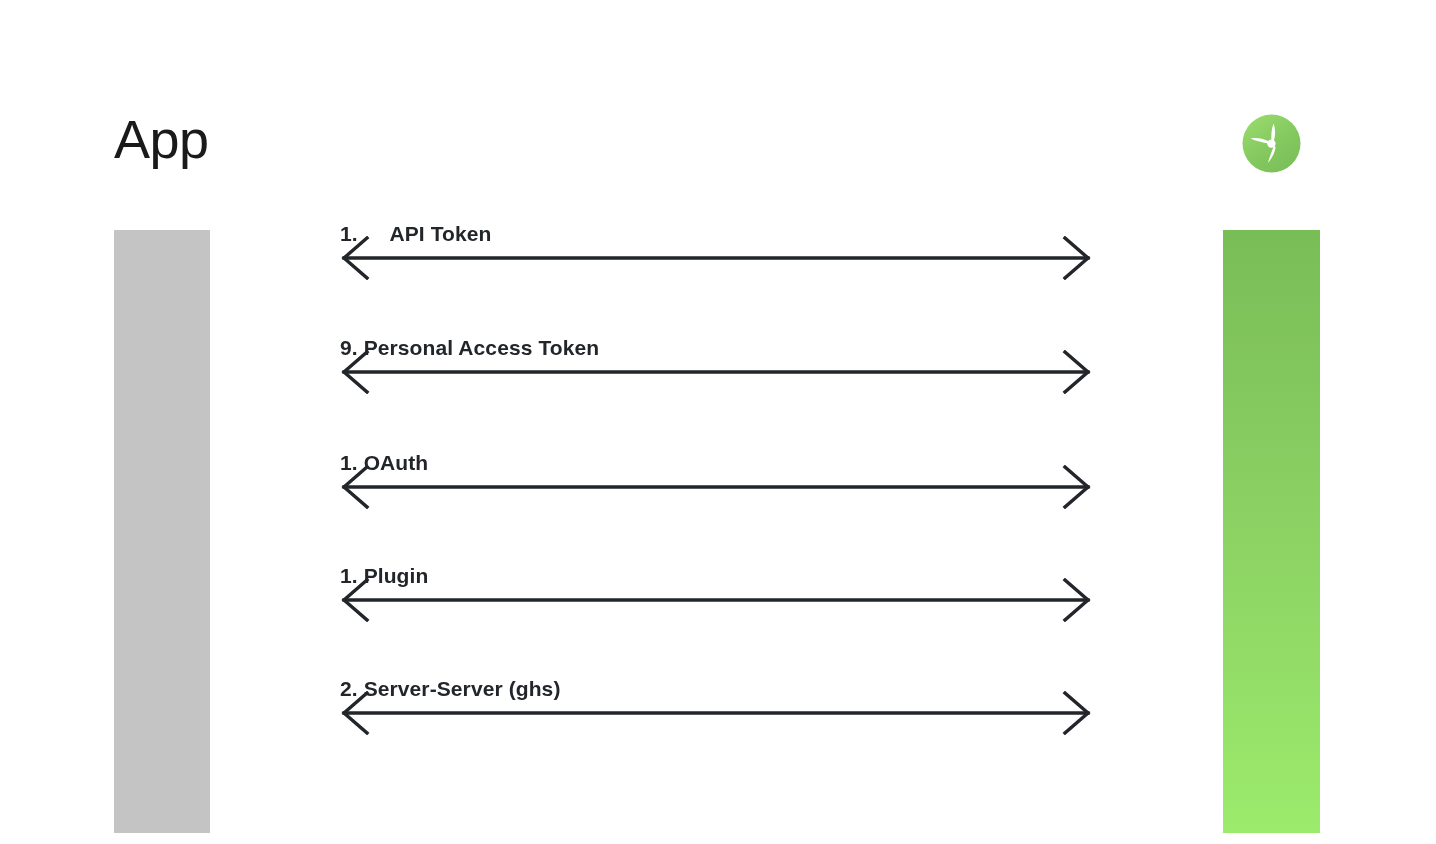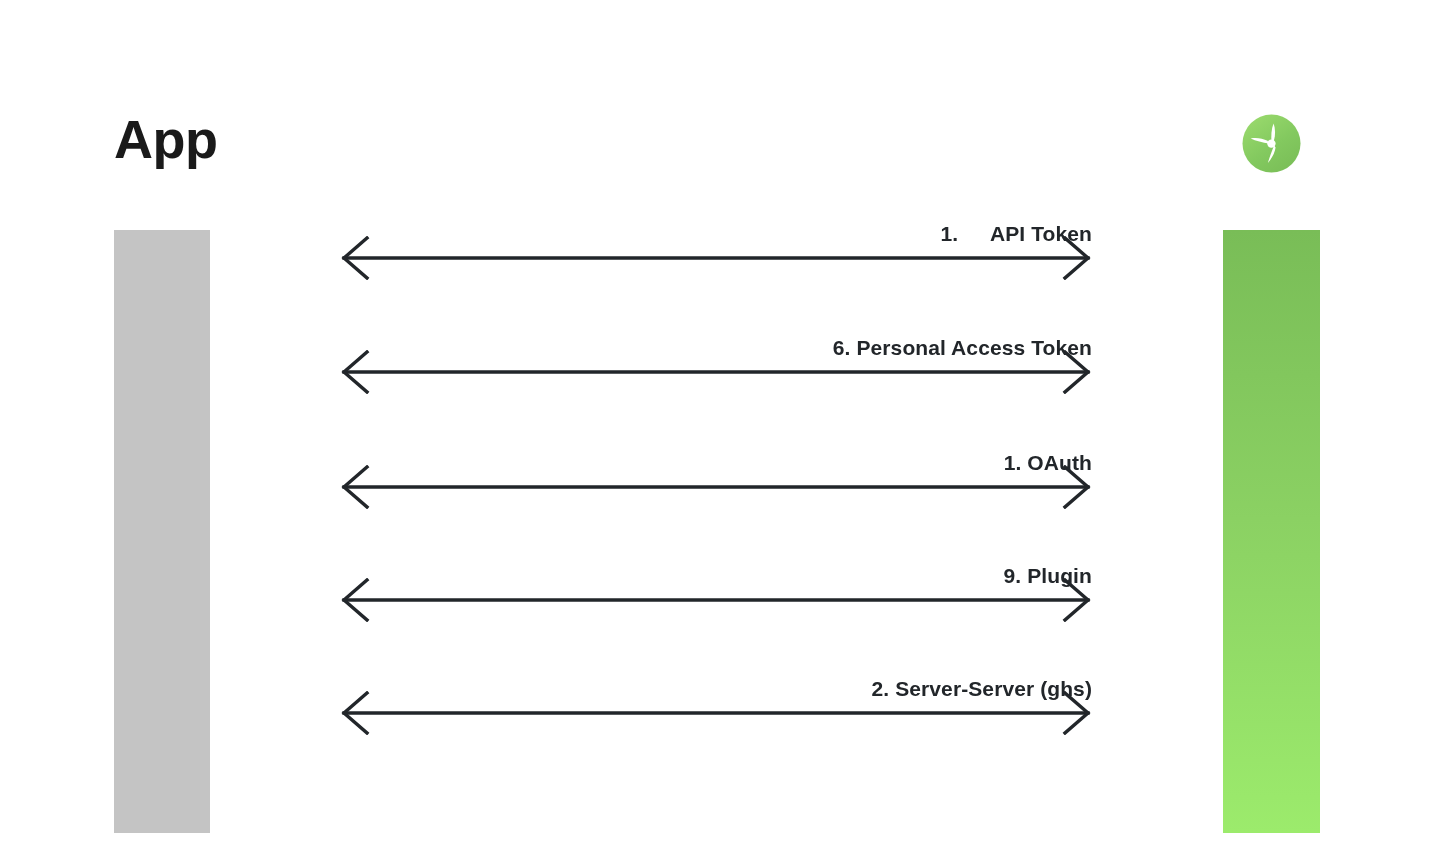--- a/index.html
+++ b/index.html
@@ -18,21 +18,21 @@
     background: #ffffff;
     overflow: hidden;
   }
 
   
   .actor-title {
     position: absolute;
     left: 114px;
     top: 112px;
     font-size: 54px;
-    font-weight: 700;
+    font-weight: 400;
     color: #1a1a1a;
     letter-spacing: -0.5px;
     line-height: 1;
     white-space: nowrap;
   }
 
   
   .lifeline {
     position: absolute;
   }
@@ -66,21 +66,21 @@
     position: absolute;
     left: 340px;
     width: 752px;
     height: 0;
   }
   .msg-label {
     position: absolute;
     left: 0;
     width: 752px;
     bottom: 12px;
-    text-align: right;
+    text-align: left;
     font-size: 21px;
     font-weight: 700;
     color: #22262a;
     white-space: pre;
     letter-spacing: 0.1px;
   }
   .msg-arrow {
     position: absolute;
     left: 0;
     top: -22px;
@@ -126,21 +126,21 @@
         <g fill="none" stroke="#22262a" stroke-width="3.4" stroke-linecap="square" stroke-linejoin="miter">
           <line x1="4" y1="22" x2="748" y2="22"></line>
           <polyline points="27,2 4,22 27,42"></polyline>
           <polyline points="725,2 748,22 725,42"></polyline>
         </g>
       </svg>
     </div>
   </div>
 
   <div class="msg" style="top:372px;">
-    <div class="msg-label">6. Personal Access Token</div>
+    <div class="msg-label">9. Personal Access Token</div>
     <div class="msg-arrow">
       <svg viewBox="0 0 752 44" xmlns="http://www.w3.org/2000/svg">
         <g fill="none" stroke="#22262a" stroke-width="3.4" stroke-linecap="square" stroke-linejoin="miter">
           <line x1="4" y1="22" x2="748" y2="22"></line>
           <polyline points="27,2 4,22 27,42"></polyline>
           <polyline points="725,2 748,22 725,42"></polyline>
         </g>
       </svg>
     </div>
   </div>
@@ -152,21 +152,21 @@
         <g fill="none" stroke="#22262a" stroke-width="3.4" stroke-linecap="square" stroke-linejoin="miter">
           <line x1="4" y1="22" x2="748" y2="22"></line>
           <polyline points="27,2 4,22 27,42"></polyline>
           <polyline points="725,2 748,22 725,42"></polyline>
         </g>
       </svg>
     </div>
   </div>
 
   <div class="msg" style="top:600px;">
-    <div class="msg-label">9. Plugin</div>
+    <div class="msg-label">1. Plugin</div>
     <div class="msg-arrow">
       <svg viewBox="0 0 752 44" xmlns="http://www.w3.org/2000/svg">
         <g fill="none" stroke="#22262a" stroke-width="3.4" stroke-linecap="square" stroke-linejoin="miter">
           <line x1="4" y1="22" x2="748" y2="22"></line>
           <polyline points="27,2 4,22 27,42"></polyline>
           <polyline points="725,2 748,22 725,42"></polyline>
         </g>
       </svg>
     </div>
   </div>

